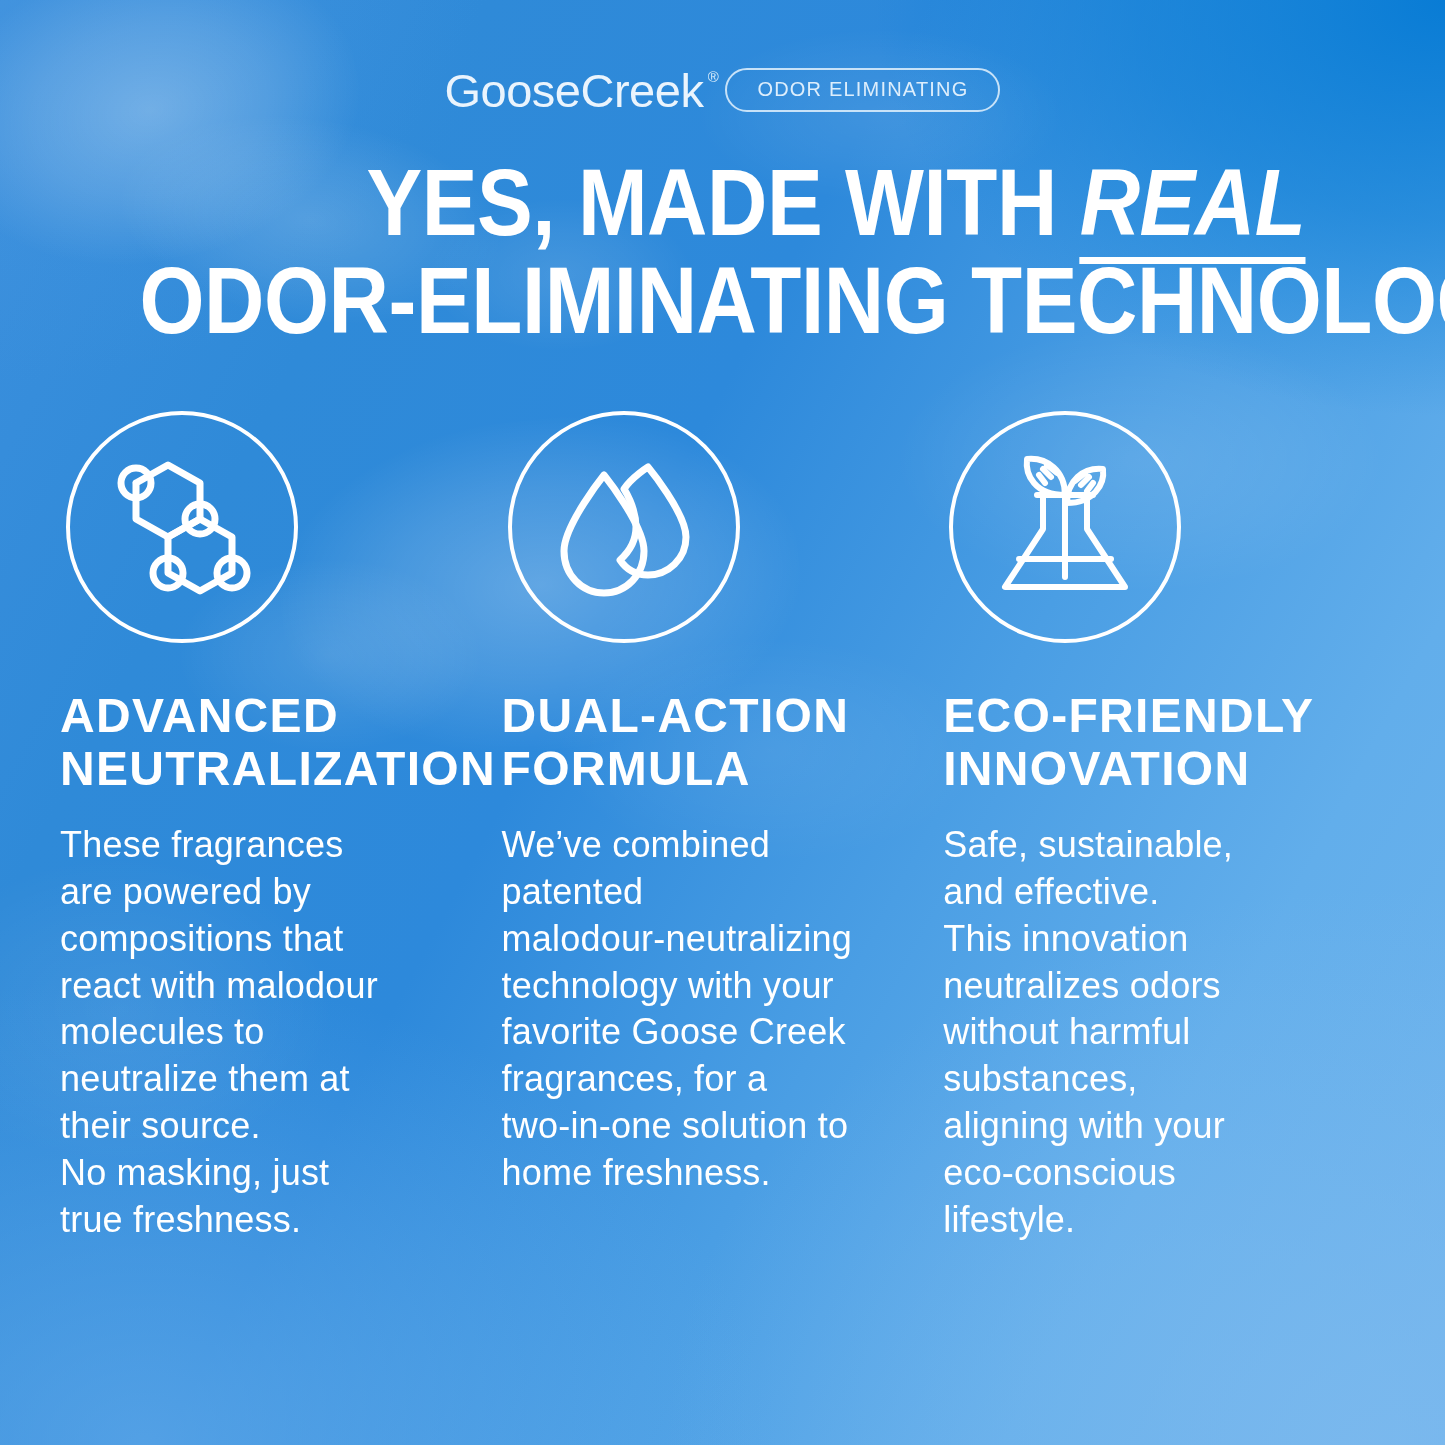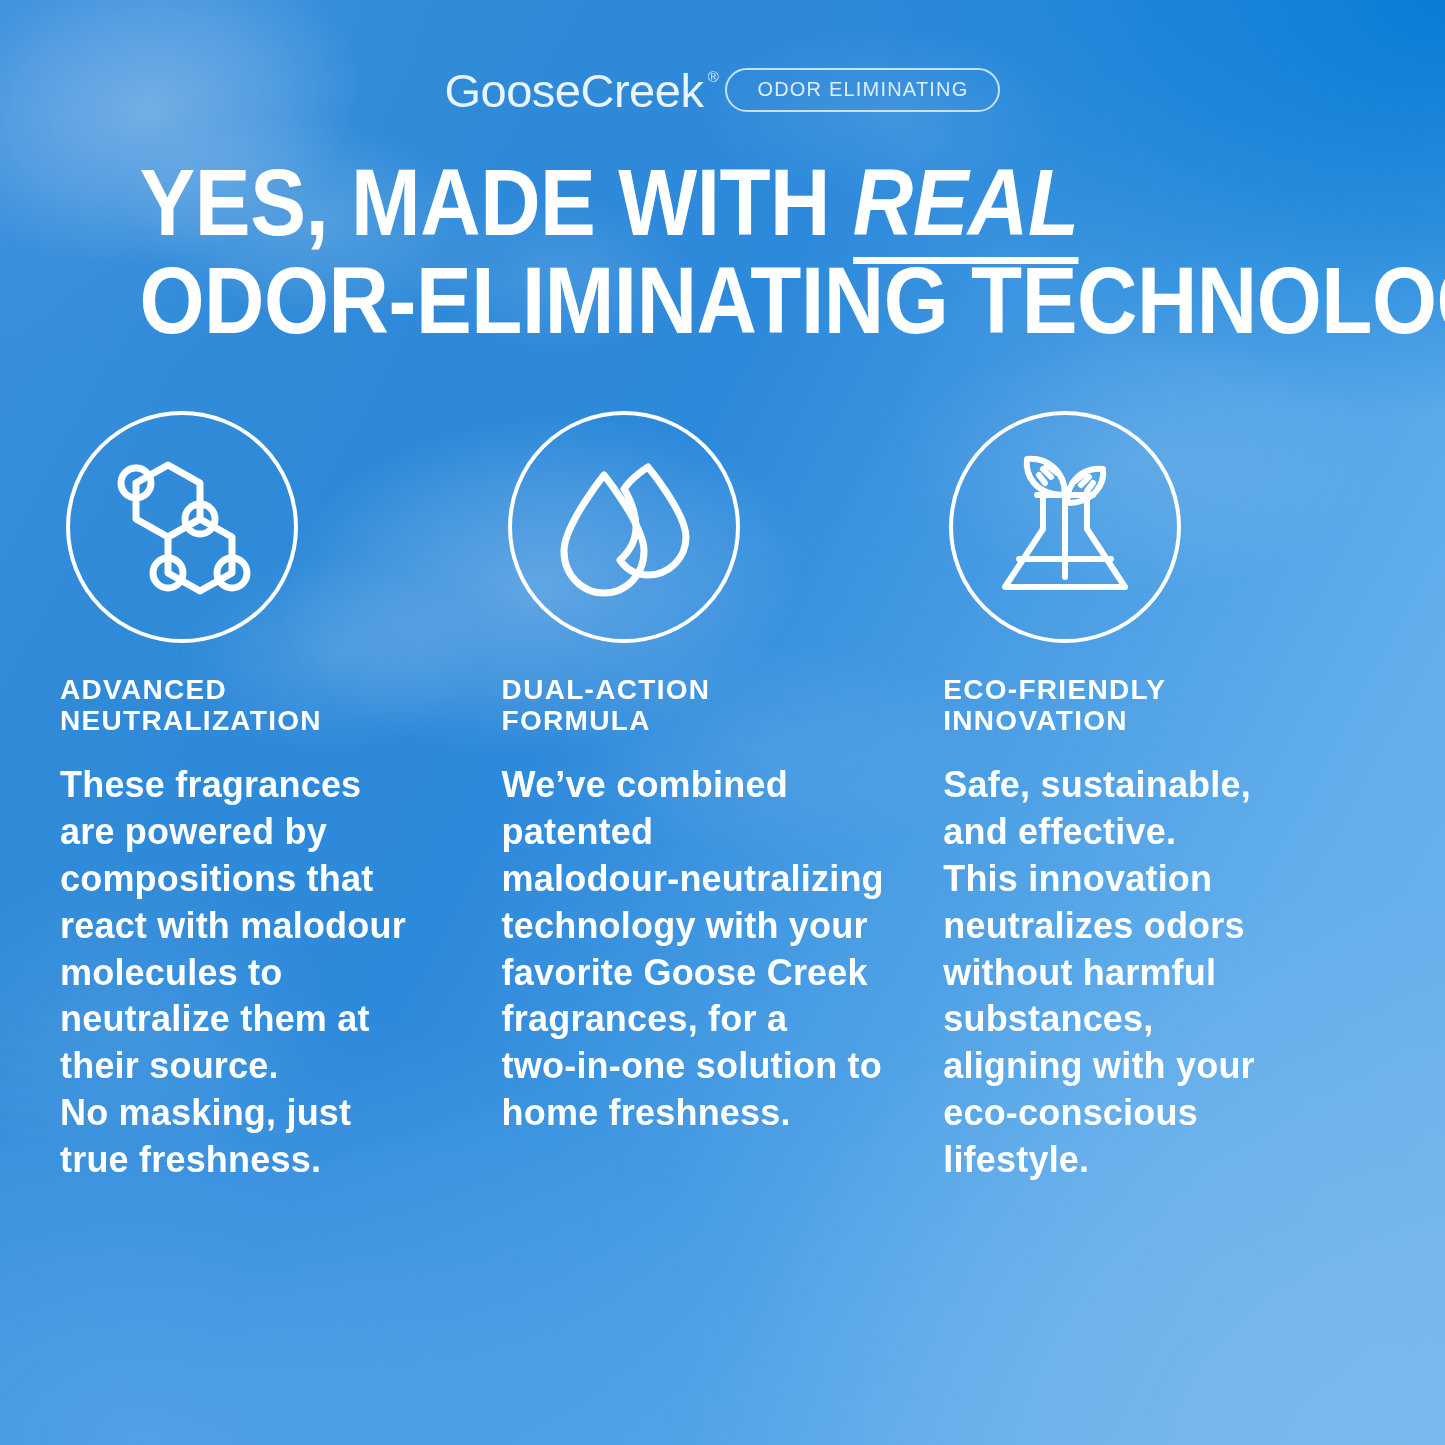--- a/index.html
+++ b/index.html
@@ -88,21 +88,21 @@
     font-size:20px;
     letter-spacing:1.2px;
     color:#ddeefc;
     white-space:nowrap;
     line-height:1;
   }
 
   
   #headline {
     margin-top:40px;
-    text-align:left;
+    text-align:right;
     color:#ffffff;
     font-family:"Liberation Sans Narrow","Liberation Sans", sans-serif;
     font-weight:bold;
     line-height:0.93;
     letter-spacing:-0.5px;
   }
   .hl-line {
     display:block;
     white-space:nowrap;
   }
@@ -128,33 +128,33 @@
     border:4px solid #ffffff;
     border-radius:50%;
     display:flex;
     align-items:center;
     justify-content:center;
     margin-left:6px;
   }
   .icon-circle svg { display:block; }
 
   .col-heading {
-    margin-top:31px;
+    margin-top:46px;
     color:#ffffff;
-    font-size:28px;
+    font-size:48px;
     font-weight:bold;
     letter-spacing:1.3px;
     line-height:1.12;
     white-space:pre-line;
   }
   .col-body {
     margin-top:26px;
     color:#ffffff;
     font-size:36px;
-    font-weight:700;
+    font-weight:400;
     line-height:1.30;
     letter-spacing:0.2px;
     white-space:pre-line;
   }
 </style>
 </head>
 <body>
 
 <div id="sky-bg">
   <div id="sky-bg-overlay"></div>

